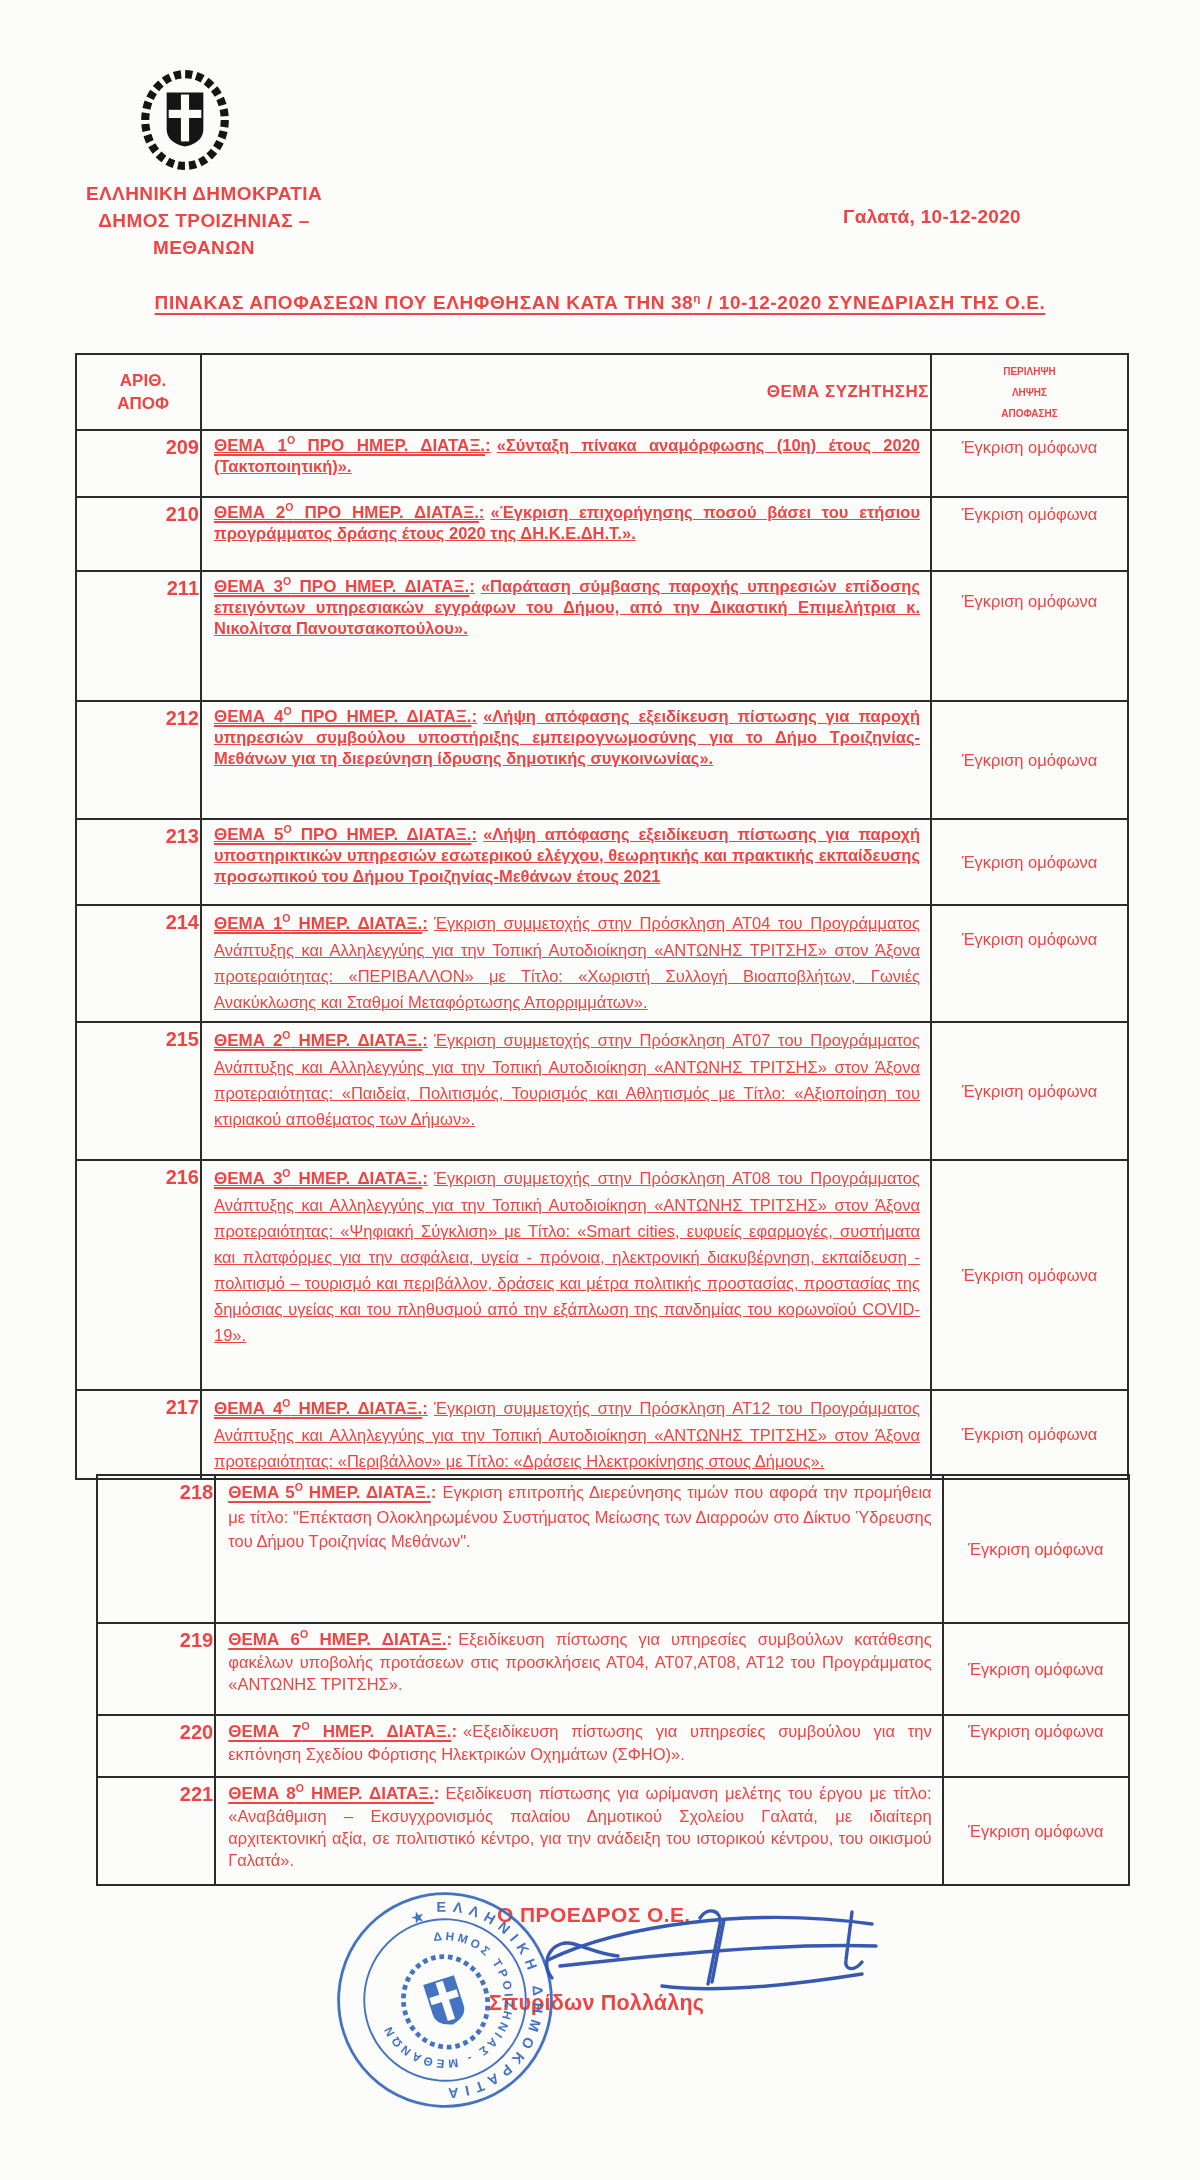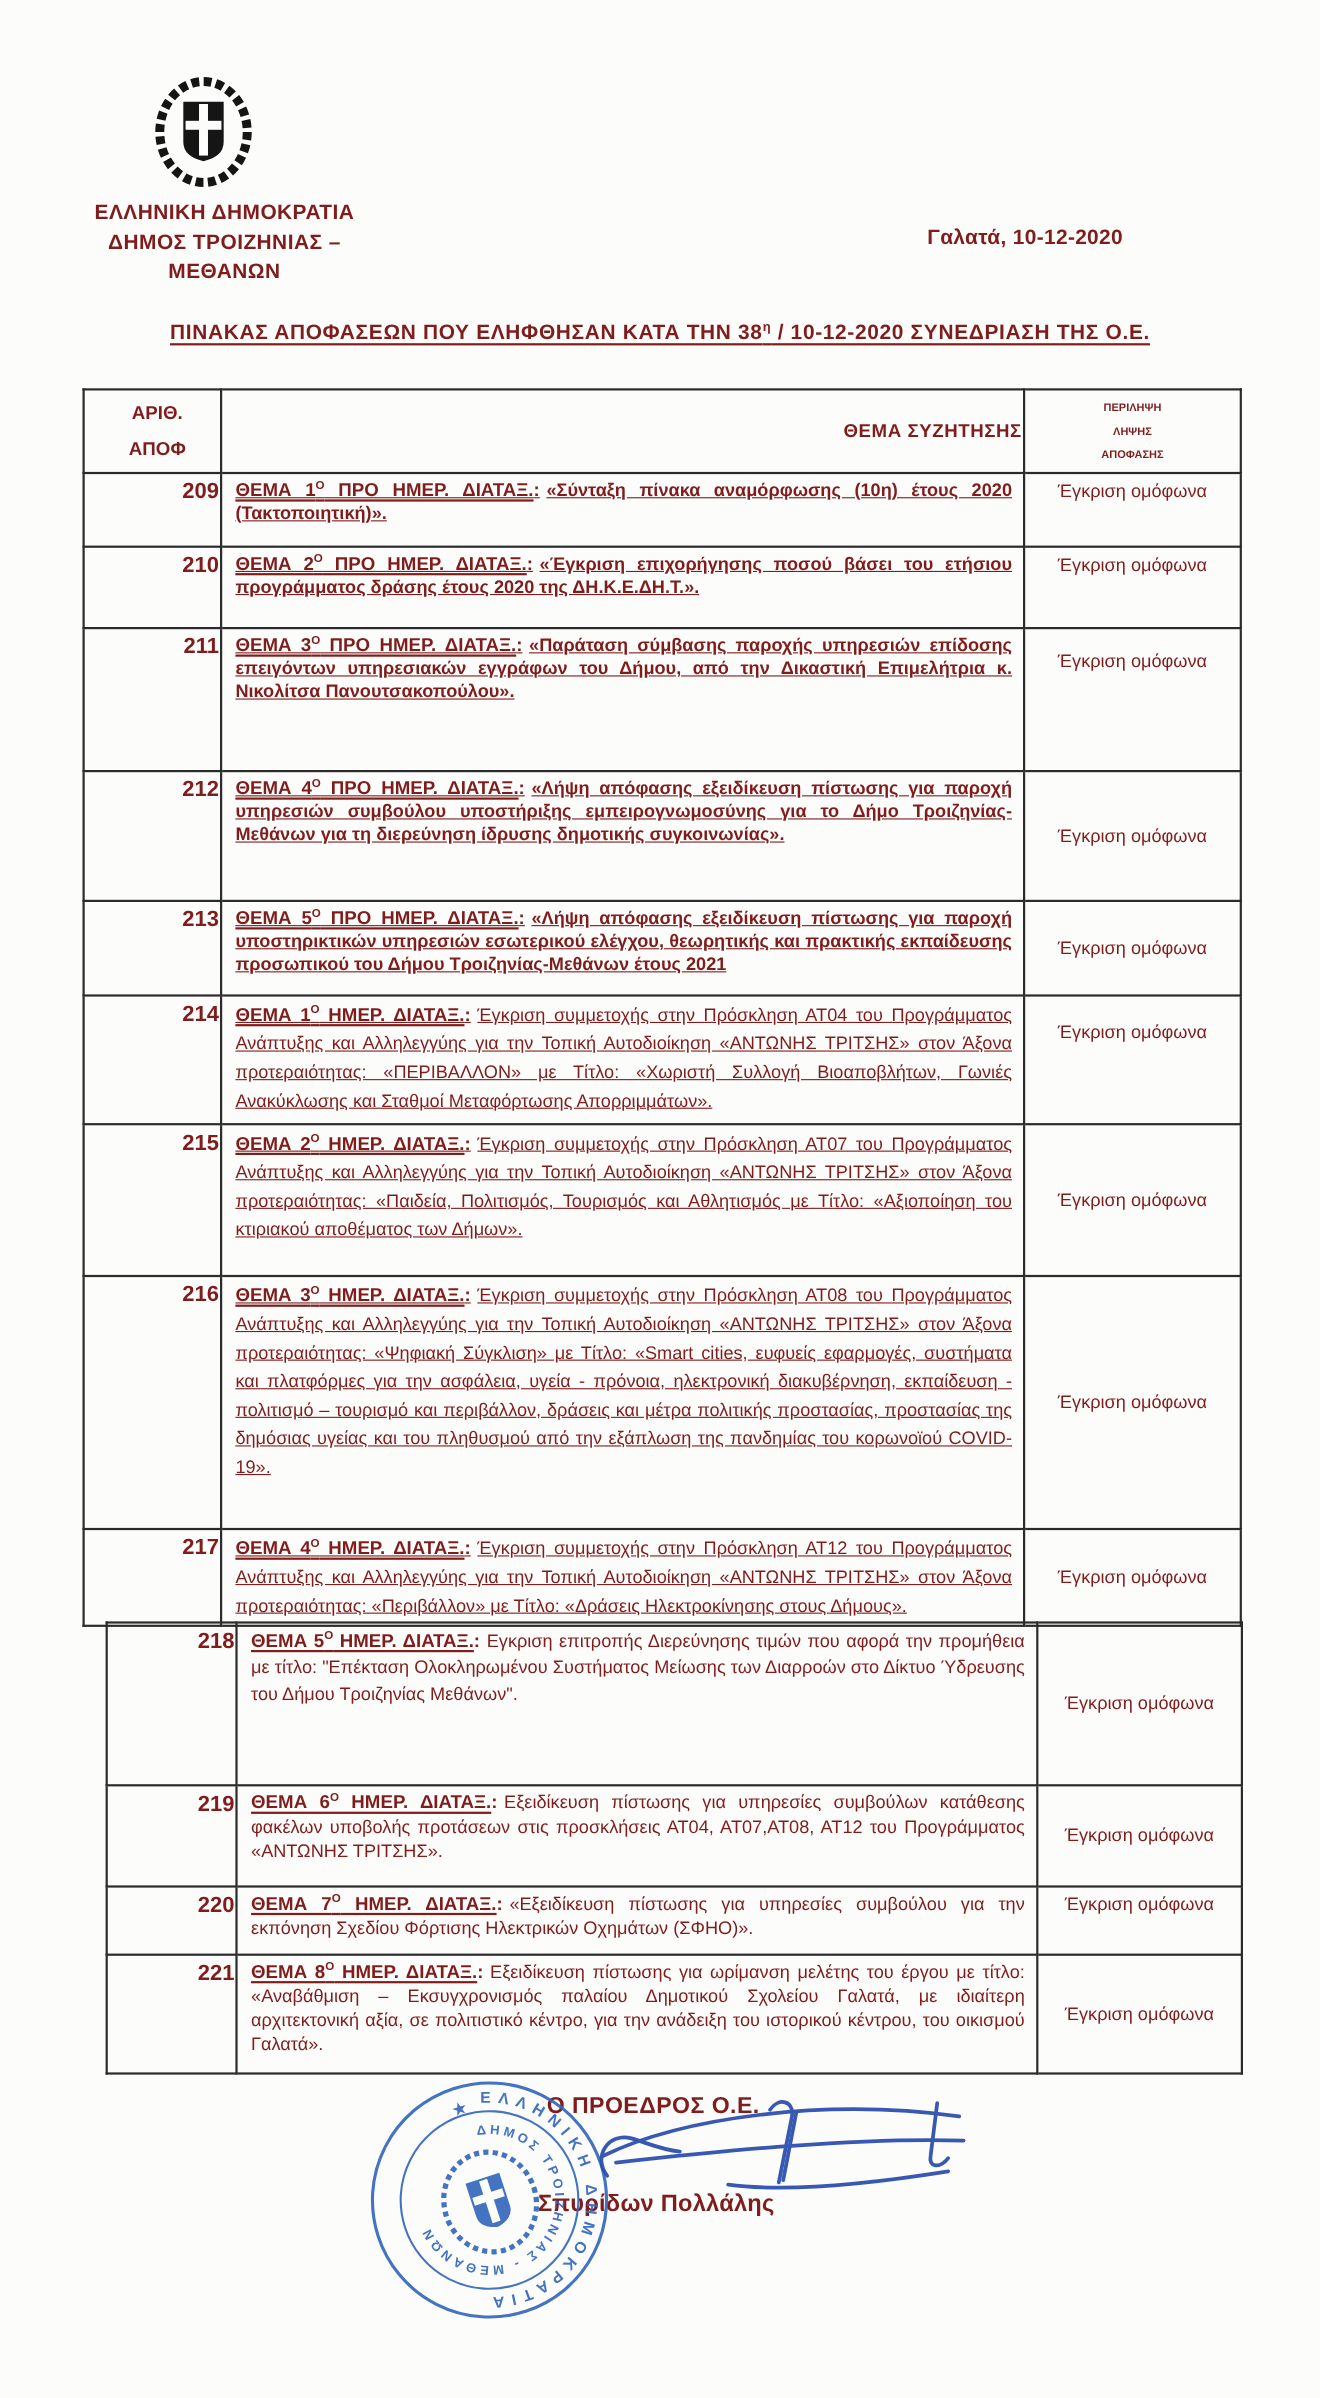--- a/index.html
+++ b/index.html
@@ -1,18 +1,18 @@
 <!DOCTYPE html>
 <html><head>
 <meta charset="utf-8">
 <style>
   html,body{margin:0;padding:0;background:#e8e8e8;}
   .page{
     position:relative;width:1200px;height:2180px;margin:0 auto;
-    background:#fcfcfb;color:#7f1d1d;
+    background:#fcfcfb;color:#ef4444;
     font-family:"Liberation Sans","DejaVu Sans",sans-serif;
     overflow:hidden;
   }
   
   .emblem{position:absolute;left:136px;top:66px;width:98px;height:106px;}
   .org-lines{position:absolute;left:48px;top:180px;width:312px;text-align:center;
     font-weight:700;font-size:19px;line-height:27px;letter-spacing:.4px;}
   .date-line{position:absolute;left:843px;top:206px;font-weight:700;font-size:19px;letter-spacing:.3px;}
   
   .doc-title{position:absolute;left:0;top:292px;width:1200px;text-align:center;
@@ -25,21 +25,21 @@
   #table2{left:96px;top:1474px;width:1034px;}
   td{border:2px solid #2b2b2b;vertical-align:top;}
   .c-num{font-weight:700;font-size:20px;text-align:right;padding-top:5px;}
   .c-topic{font-size:16.5px;text-align:justify;padding:4px 10px 4px 12px;}
   .c-summary{font-size:16.5px;text-align:center;vertical-align:middle;padding:0 8px;}
   .theme-label{font-weight:700;font-size:17px;text-decoration:underline;text-decoration-thickness:2px;text-underline-offset:3px;}
   .tl-colon{font-weight:700;font-size:17px;}
   .topic-text{margin-left:6px;}
   
   .head-row td{font-weight:700;text-align:center;white-space:pre-line;vertical-align:middle;}
-  .head-row .h-num{font-size:17px;line-height:33px;padding-left:10px;}
+  .head-row .h-num{font-size:17px;line-height:23px;padding-left:10px;}
   .head-row .h-topic{font-size:17px;letter-spacing:.5px;text-align:right;}
   .head-row .h-summary{font-size:10px;line-height:21px;}
   
   #rows-part1 tr:nth-child(1){height:76px;}
   #rows-part1 tr:nth-child(2){height:67px;}
   #rows-part1 tr:nth-child(3){height:74px;padding-left:44px;}
   #rows-part1 tr:nth-child(4){height:130px;}
   #rows-part1 tr:nth-child(5){height:118px;}
   #rows-part1 tr:nth-child(6){height:86px;}
   #rows-part1 tr:nth-child(7){height:117px;}

